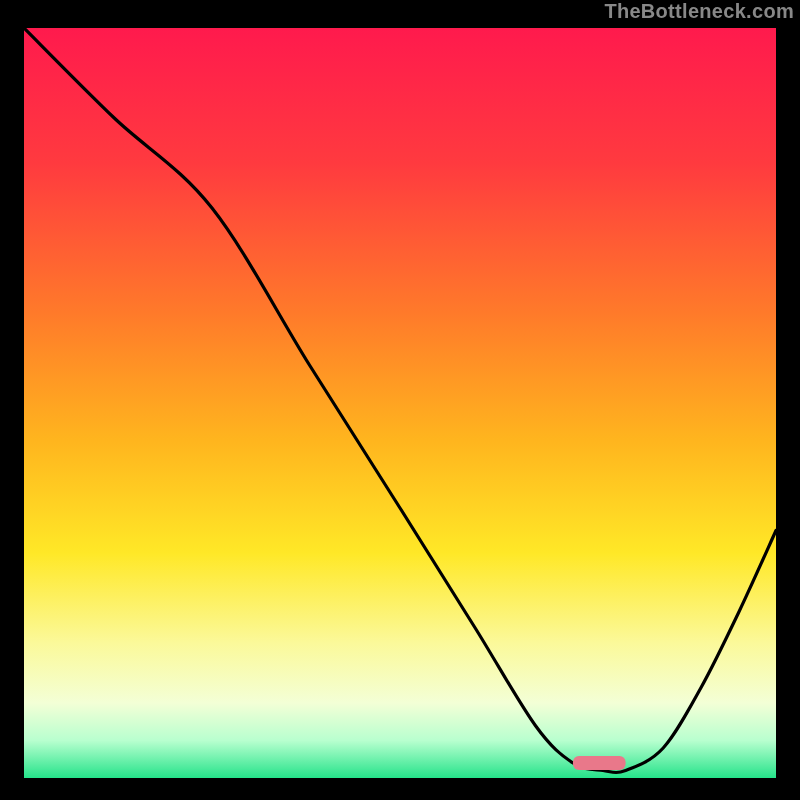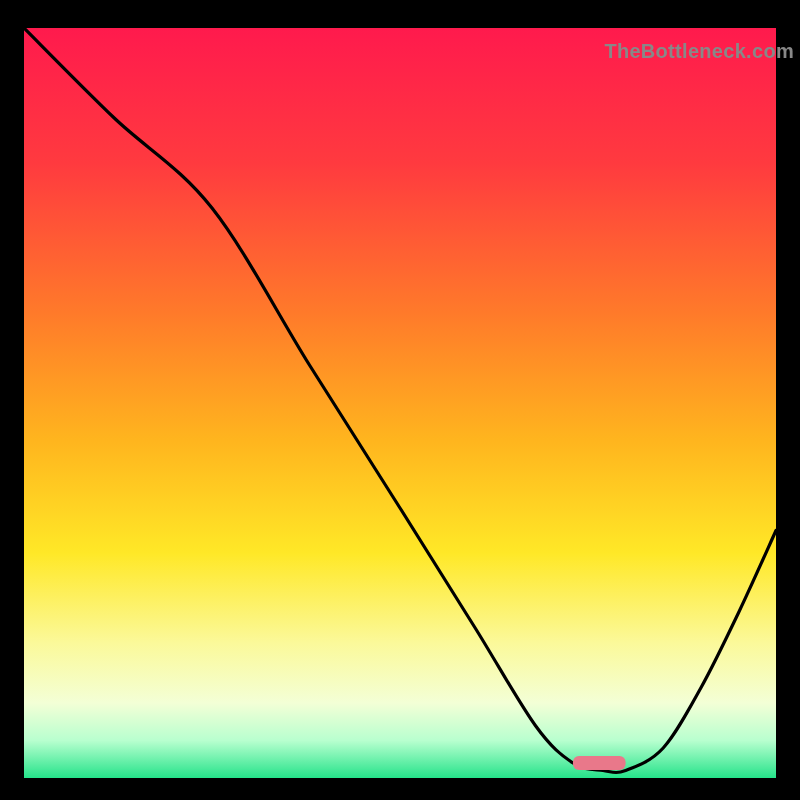--- a/index.html
+++ b/index.html
@@ -14,21 +14,20 @@
   .watermark {
     position: absolute;
     top: 0;
     right: 6px;
     color: #888;
     font-size: 20px;
     font-weight: bold;
     letter-spacing: 0.3px;
     z-index: 5;
     user-select: none;
-    margin-top: 40px;
   }
   .plot-outer {
     position: absolute;
     left: 24px;
     top: 28px;
     width: 752px;
     height: 750px;
     background: #000;
   }
   svg {

